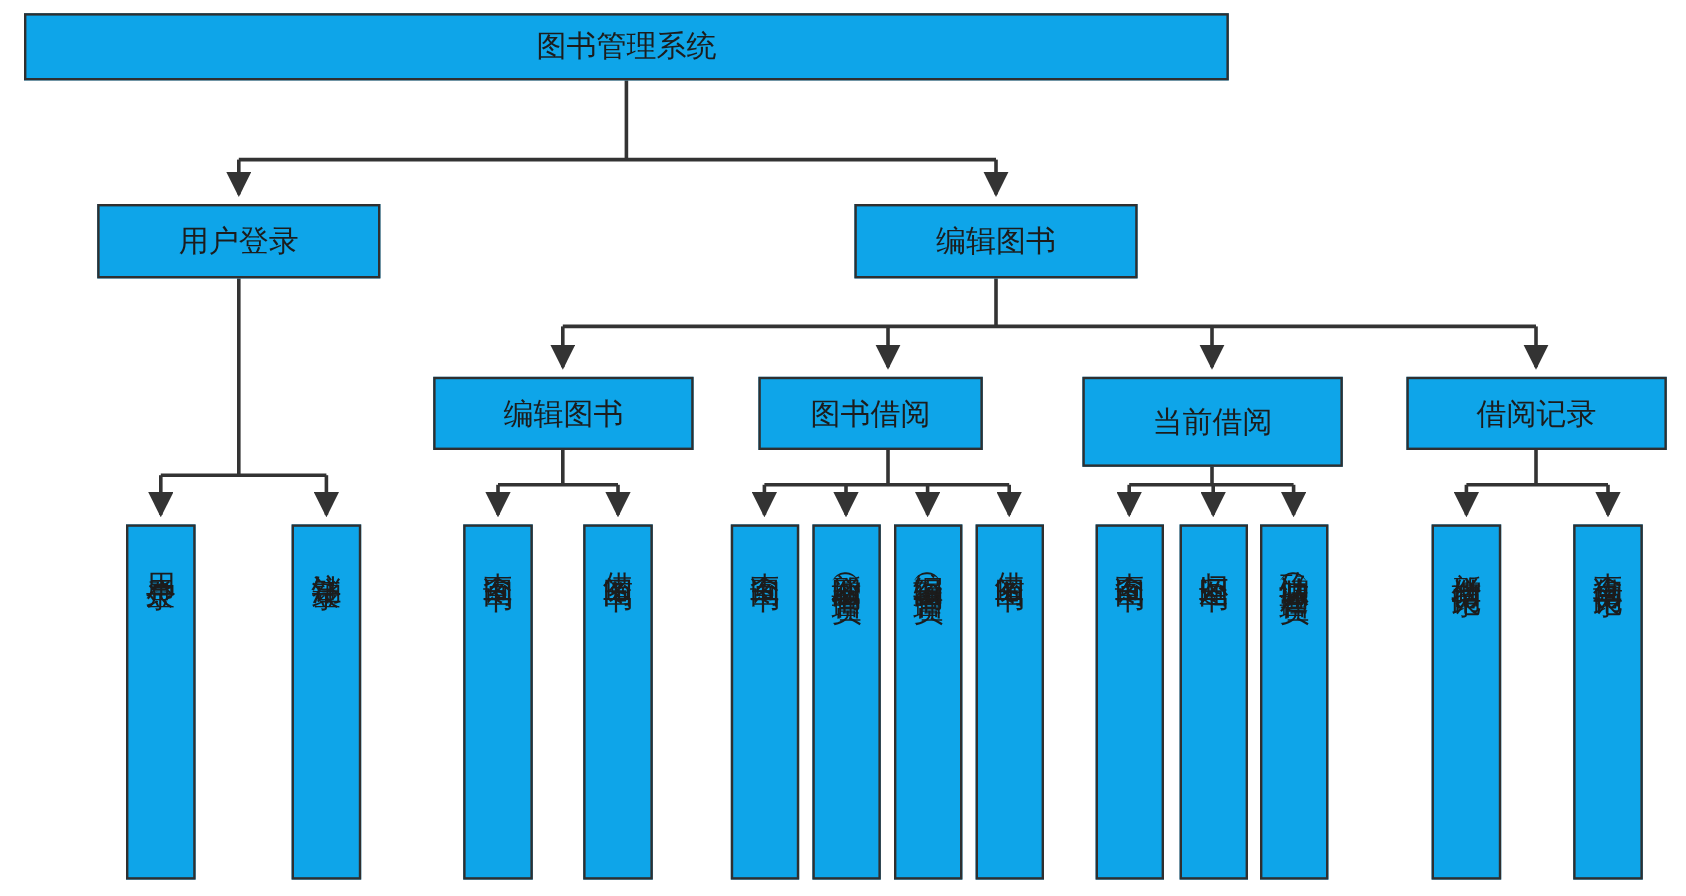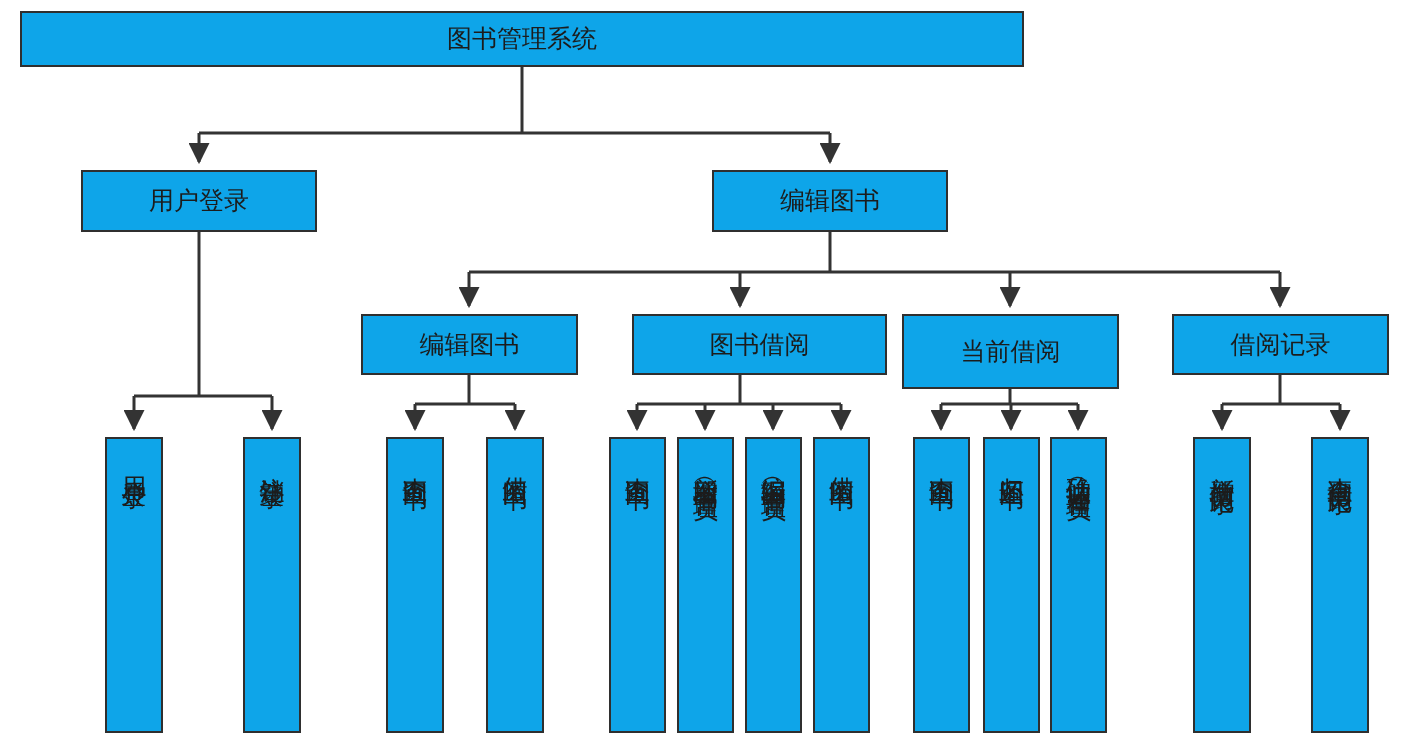--- a/index.html
+++ b/index.html
@@ -144,21 +144,21 @@
   <div class="node horiz" style="left: 81px; top: 170px; width: 236px; height: 62px;">
     <span class="label">用户登录</span>
   </div>
   <div class="node horiz" style="left: 712px; top: 170px; width: 236px; height: 62px;">
     <span class="label">编辑图书</span>
   </div>
 
   <div class="node horiz" style="left: 361px; top: 314px; width: 217px; height: 61px;">
     <span class="label">编辑图书</span>
   </div>
-  <div class="node horiz" style="left: 632px; top: 314px; width: 255px; height: 61px;">
+  <div class="node horiz" style="left: 632px; top: 314px; width: 187px; height: 61px;">
     <span class="label">图书借阅</span>
   </div>
   <div class="node horiz" style="left: 902px; top: 314px; width: 217px; height: 75px;">
     <span class="label">当前借阅</span>
   </div>
   <div class="node horiz" style="left: 1172px; top: 314px; width: 217px; height: 61px;">
     <span class="label">借阅记录</span>
   </div>
 
   <div class="node vert" style="left: 105px; top: 437px; width: 58px; height: 296px;">

